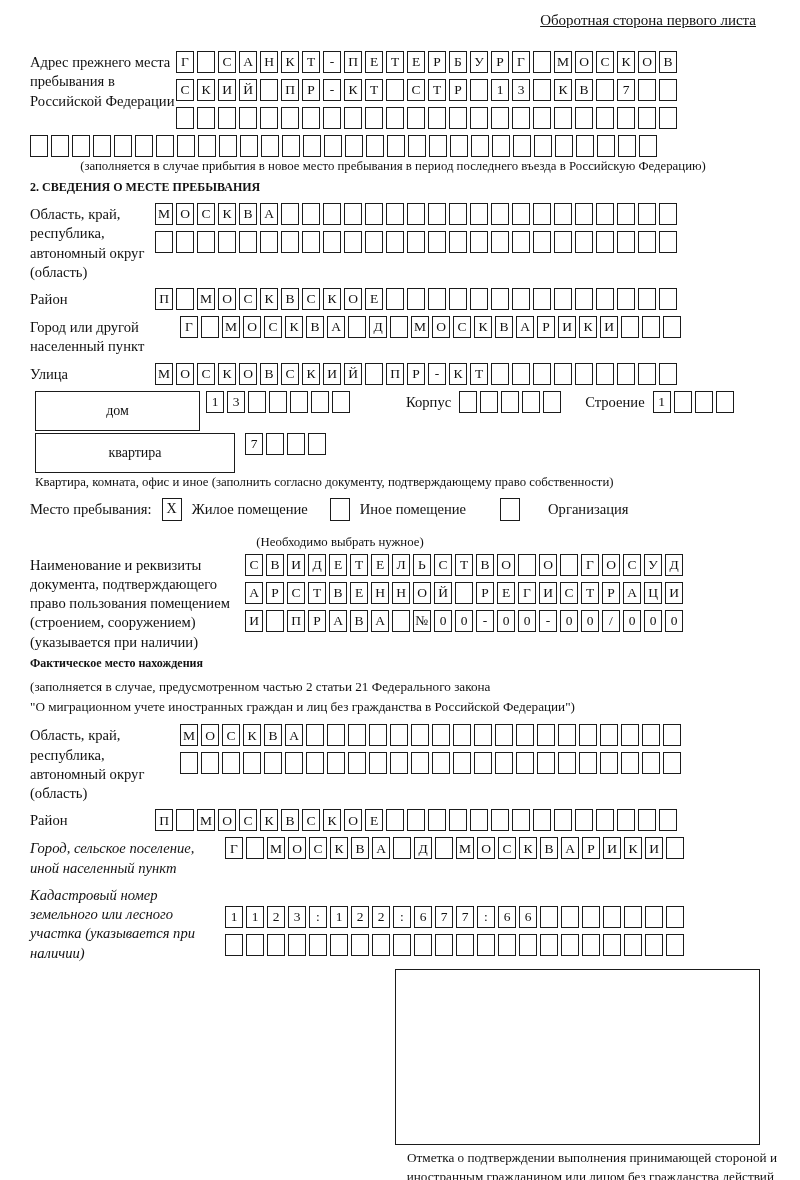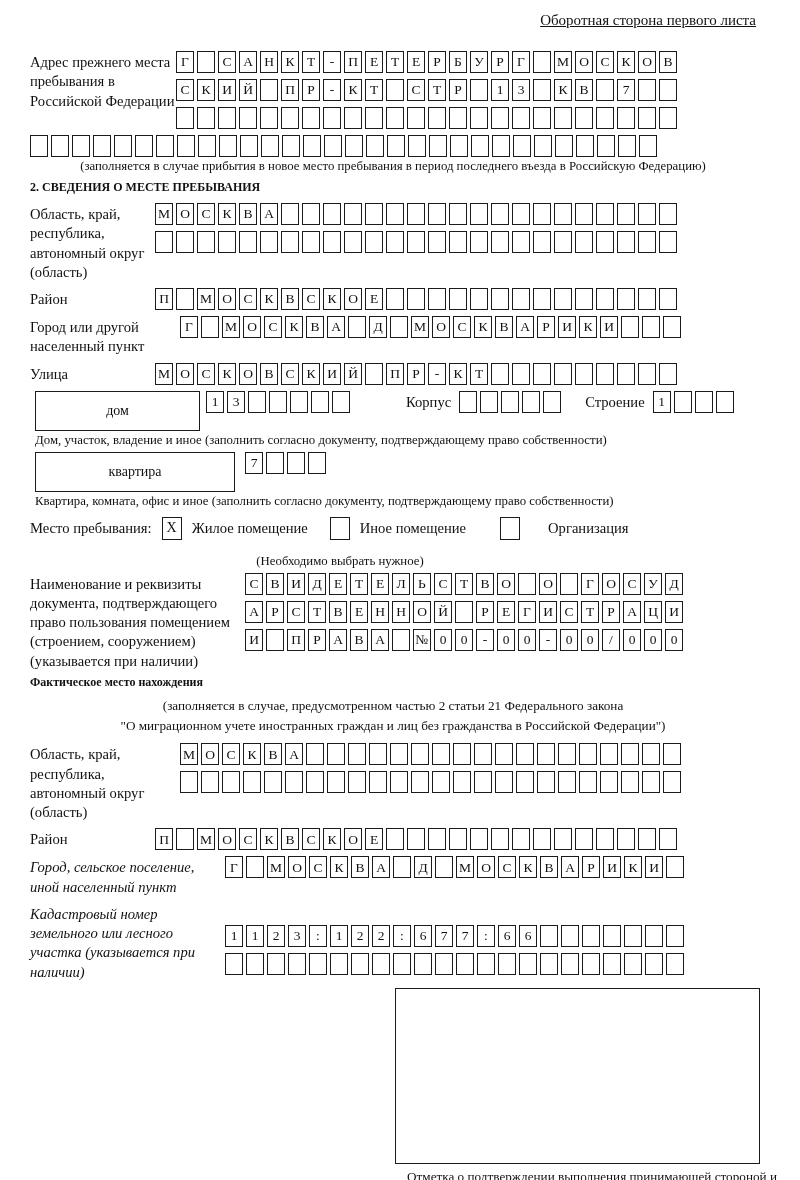--- a/index.html
+++ b/index.html
@@ -46,21 +46,21 @@
     width:20px; height:23px; flex:0 0 20px;
     border:1.5px solid #1b1b1b; margin:0 10px;
     display:flex; align-items:center; justify-content:center;
     font-size:14px;
   }
   .stamp-box {
     margin-left:365px; width:365px; height:176px;
     border:1.5px solid #1b1b1b; margin-top:4px;
   }
   .stamp-caption { margin-left:350px; width:424px; text-align:center; font-size:13.2px; line-height:1.45; margin-top:3px; }
-  .fact-cap { font-size:13.2px; text-align:center; line-height:1.5; }
+  .fact-cap { font-size:13.2px; line-height:1.5; }
 </style>
 </head>
 <body>
 
 <div class="page">
 
   <div class="header">Оборотная сторона первого листа</div>
 
   <div class="flexblock">
     <div class="rlabel lw146">Адрес прежнего места пребывания в Российской Федерации</div>
@@ -354,21 +354,20 @@
         <div class="cell"></div>
       </div>
     <div class="inline-label" style="padding-left:24px;">Строение</div>
     <div class="cells">
         <div class="cell">1</div>
         <div class="cell"></div>
         <div class="cell"></div>
         <div class="cell"></div>
       </div>
   </div>
-  <div class="caption vgap4" style="padding-left:5px;">Дом, участок, владение и иное (заполнить согласно документу, подтверждающему право собственности)</div>
 
   <div class="flexblock vgap2">
     <div class="longbox lb200">квартира</div>
     <div style="width:10px; flex:0 0 10px;"></div>
     <div class="cells">
         <div class="cell">7</div>
         <div class="cell"></div>
         <div class="cell"></div>
         <div class="cell"></div>
       </div>

